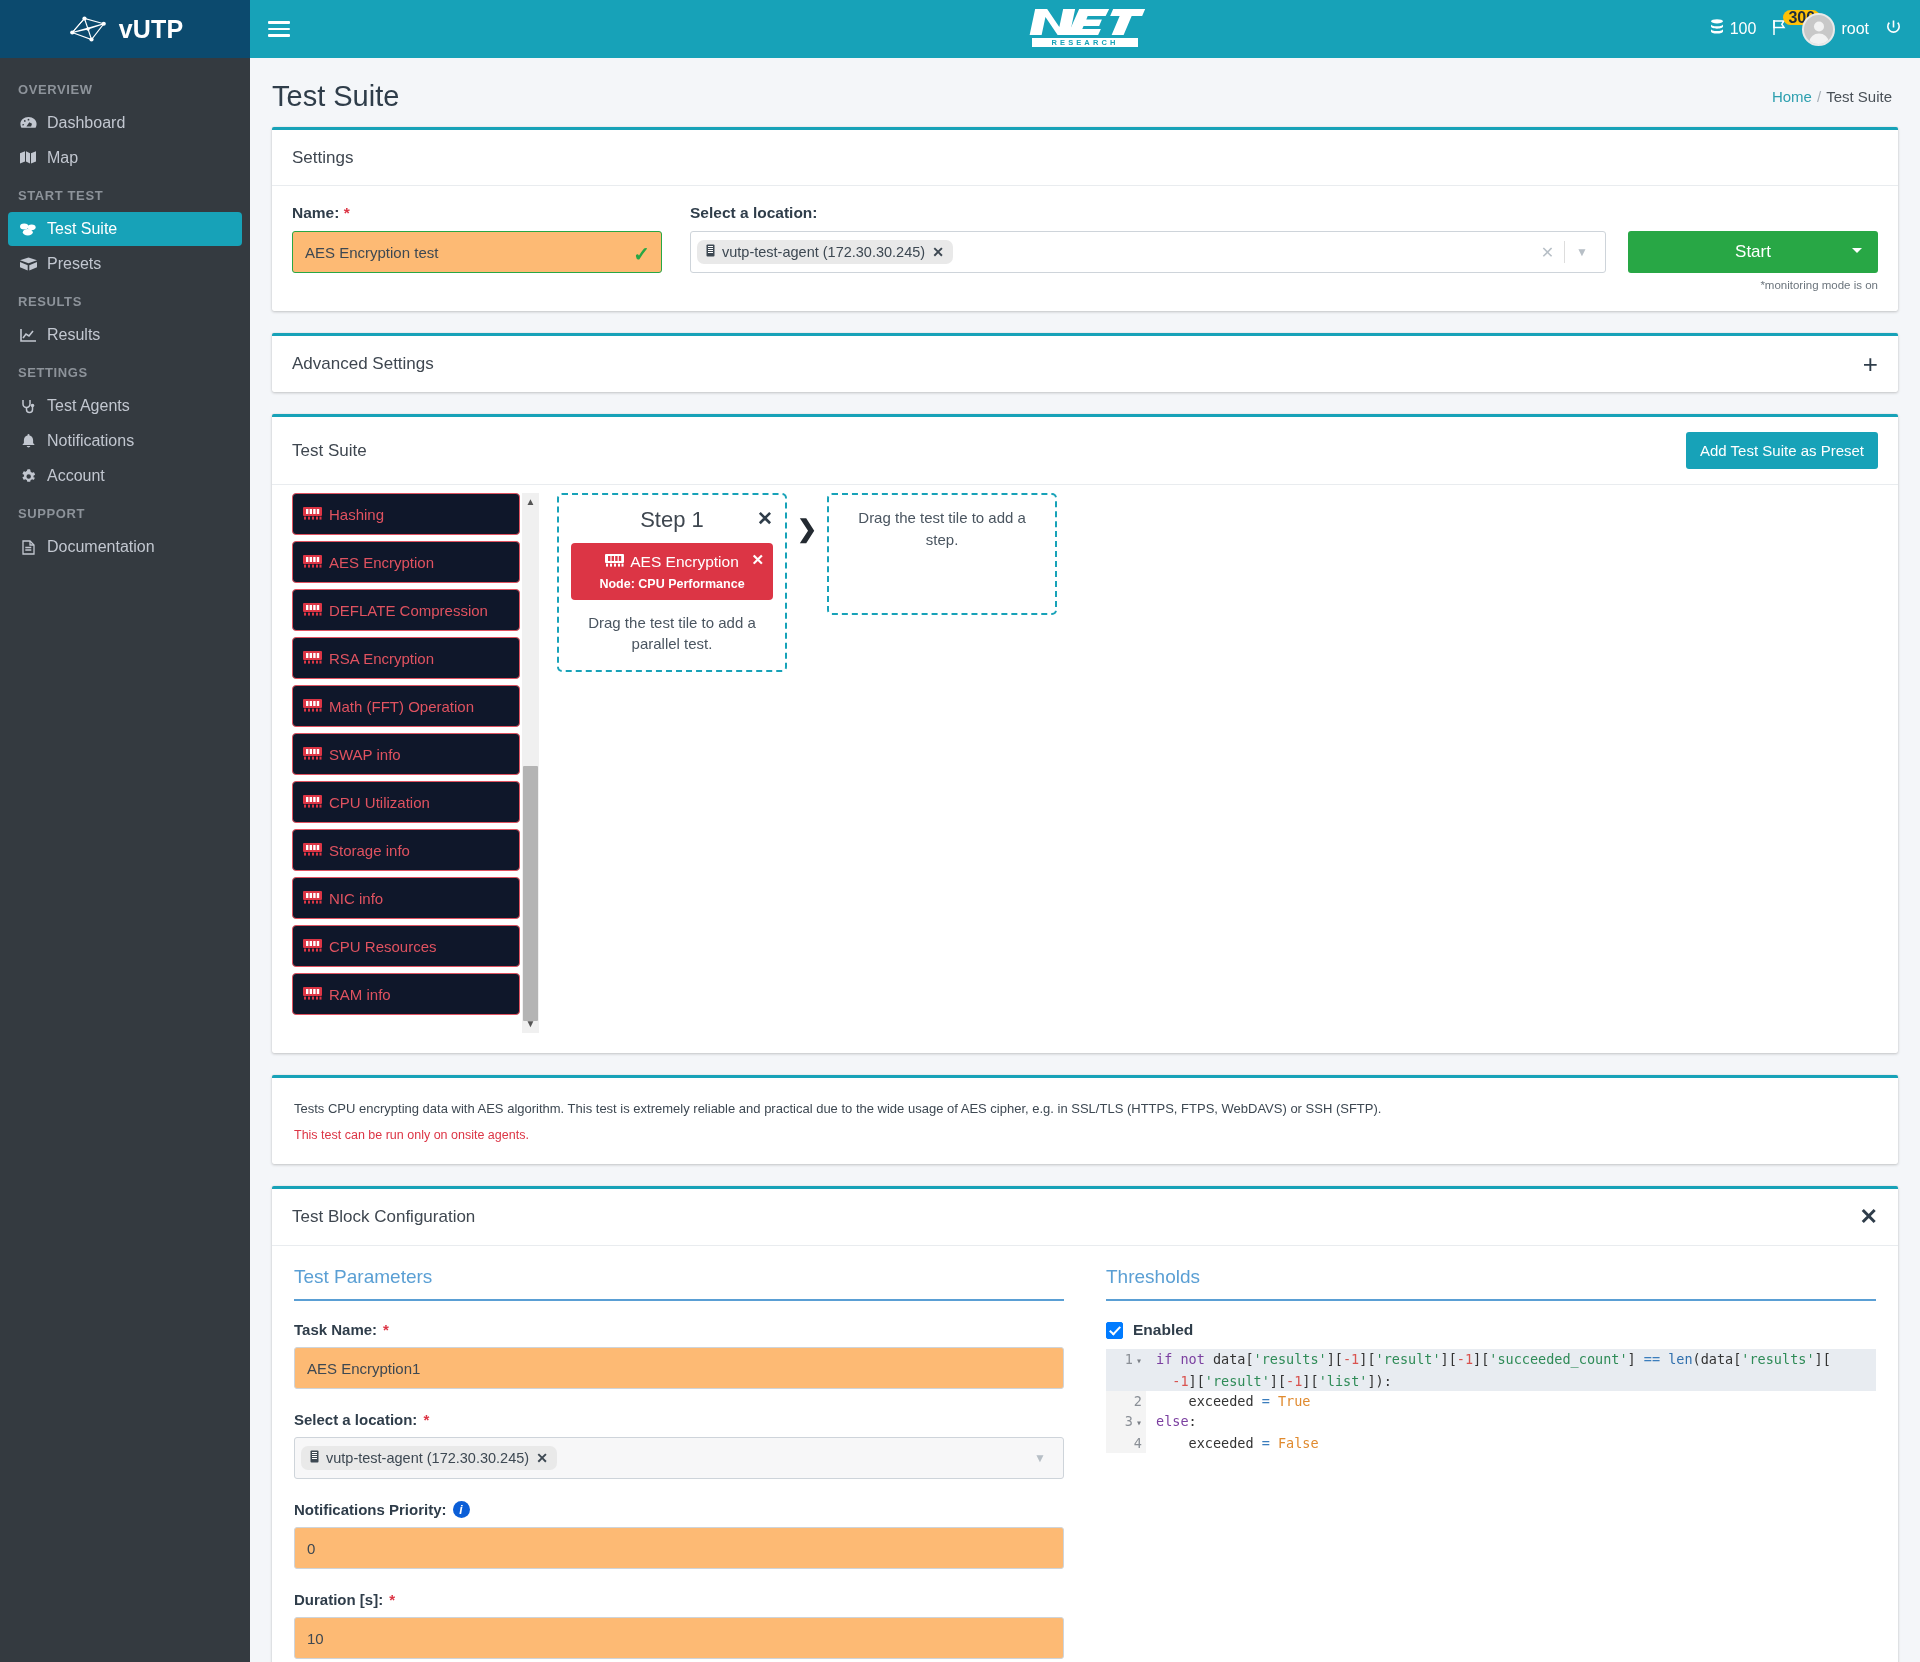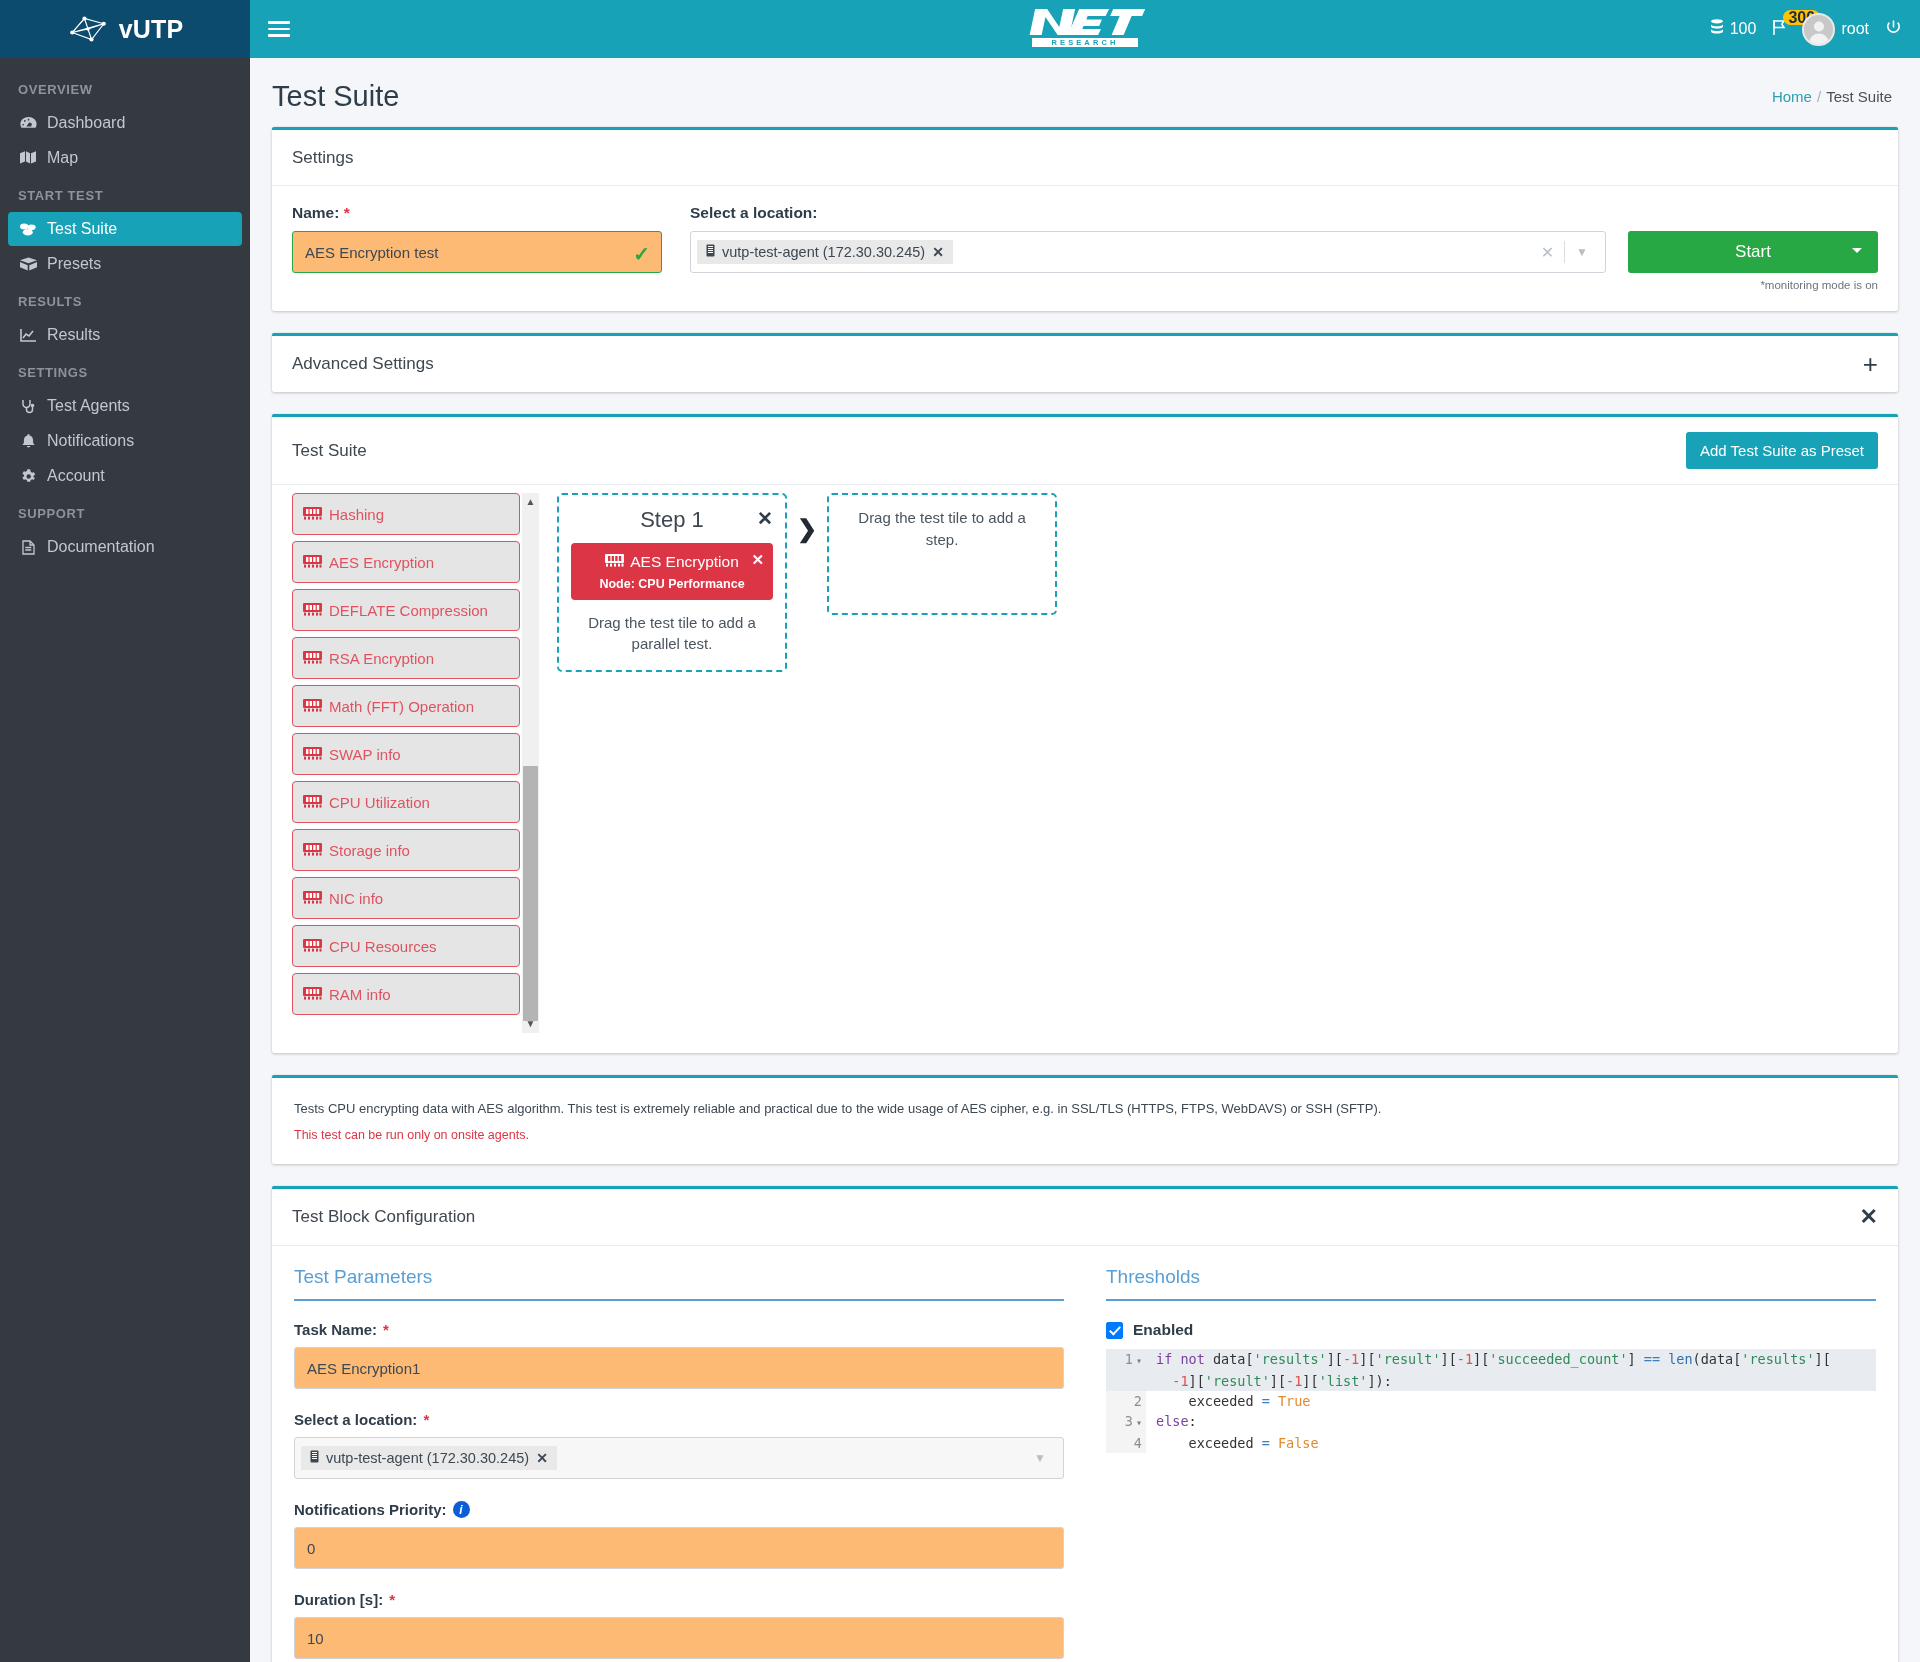--- a/index.html
+++ b/index.html
@@ -115,21 +115,21 @@
   .name-wrap { position:relative; }
   .inp.valid { border-color:#28a745; padding-right:34px;}
   .check { position:absolute; right:12px; top:11px; color:#28a745; font-size:20px; font-weight:bold;}
 
   .select-box {
     width:100%; min-height:42px; border:1px solid #ced4da; border-radius:3px;
     display:flex; align-items:center; padding: 4px 6px; background:#fff;
   }
   .chip {
     background:#e9e9e9; display:inline-flex; align-items:center; gap:7px;
-    padding: 4px 9px; font-size:14.5px; color:#3d4852; border-radius:1px;
+    padding: 4px 9px; font-size:14.5px; color:#3d4852; border-radius:7px;
   }
   .chip .x { font-weight:bold; cursor:pointer; font-size:14px; }
   .sel-tools { margin-left:auto; display:flex; align-items:center; gap:0; color:#b7bfc6; }
   .sel-tools .clr { padding: 0 10px; font-size:16px; cursor:pointer;}
   .sel-tools .div { width:1px; height:22px; background:#ddd; }
   .sel-tools .car { padding: 0 11px; font-size:12px; cursor:pointer;}
 
   .start-wrap { display:flex; flex-direction:column; align-items:flex-end; }
   .btn-start {
     width:100%; height:42px; background:#28a745; color:#fff; border:none;
@@ -139,21 +139,21 @@
   .btn-start .car { position:absolute; right:16px; top:17px; border:5px solid transparent; border-top-color:#fff;}
   .mon-note { font-size:11.5px; color:#6c757d; margin-top:6px; }
 
   
   .builder { display:flex; padding: 8px 20px 20px 20px; }
   .tile-list {
     width: 230px; flex:0 0 230px; height: 540px; overflow:hidden;
     position:relative; padding-right:2px;
   }
   .tile {
-    border:1px solid #e05260; border-radius:4px; background:#e5e5e5;
+    border:1px solid #e05260; border-radius:4px; background:#0f172a;
     height: 42px; display:flex; align-items:center; gap:7px;
     padding: 0 10px; margin-bottom: 6px; color:#e05260; font-size:15px;
     cursor:grab;
   }
   .ram-ic { flex:0 0 auto; }
   .scroller {
     width: 17px; flex:0 0 17px; background:#f0f0f0;
     display:flex; flex-direction:column; align-items:center;
     height:540px; position:relative; cursor:pointer;
   }

